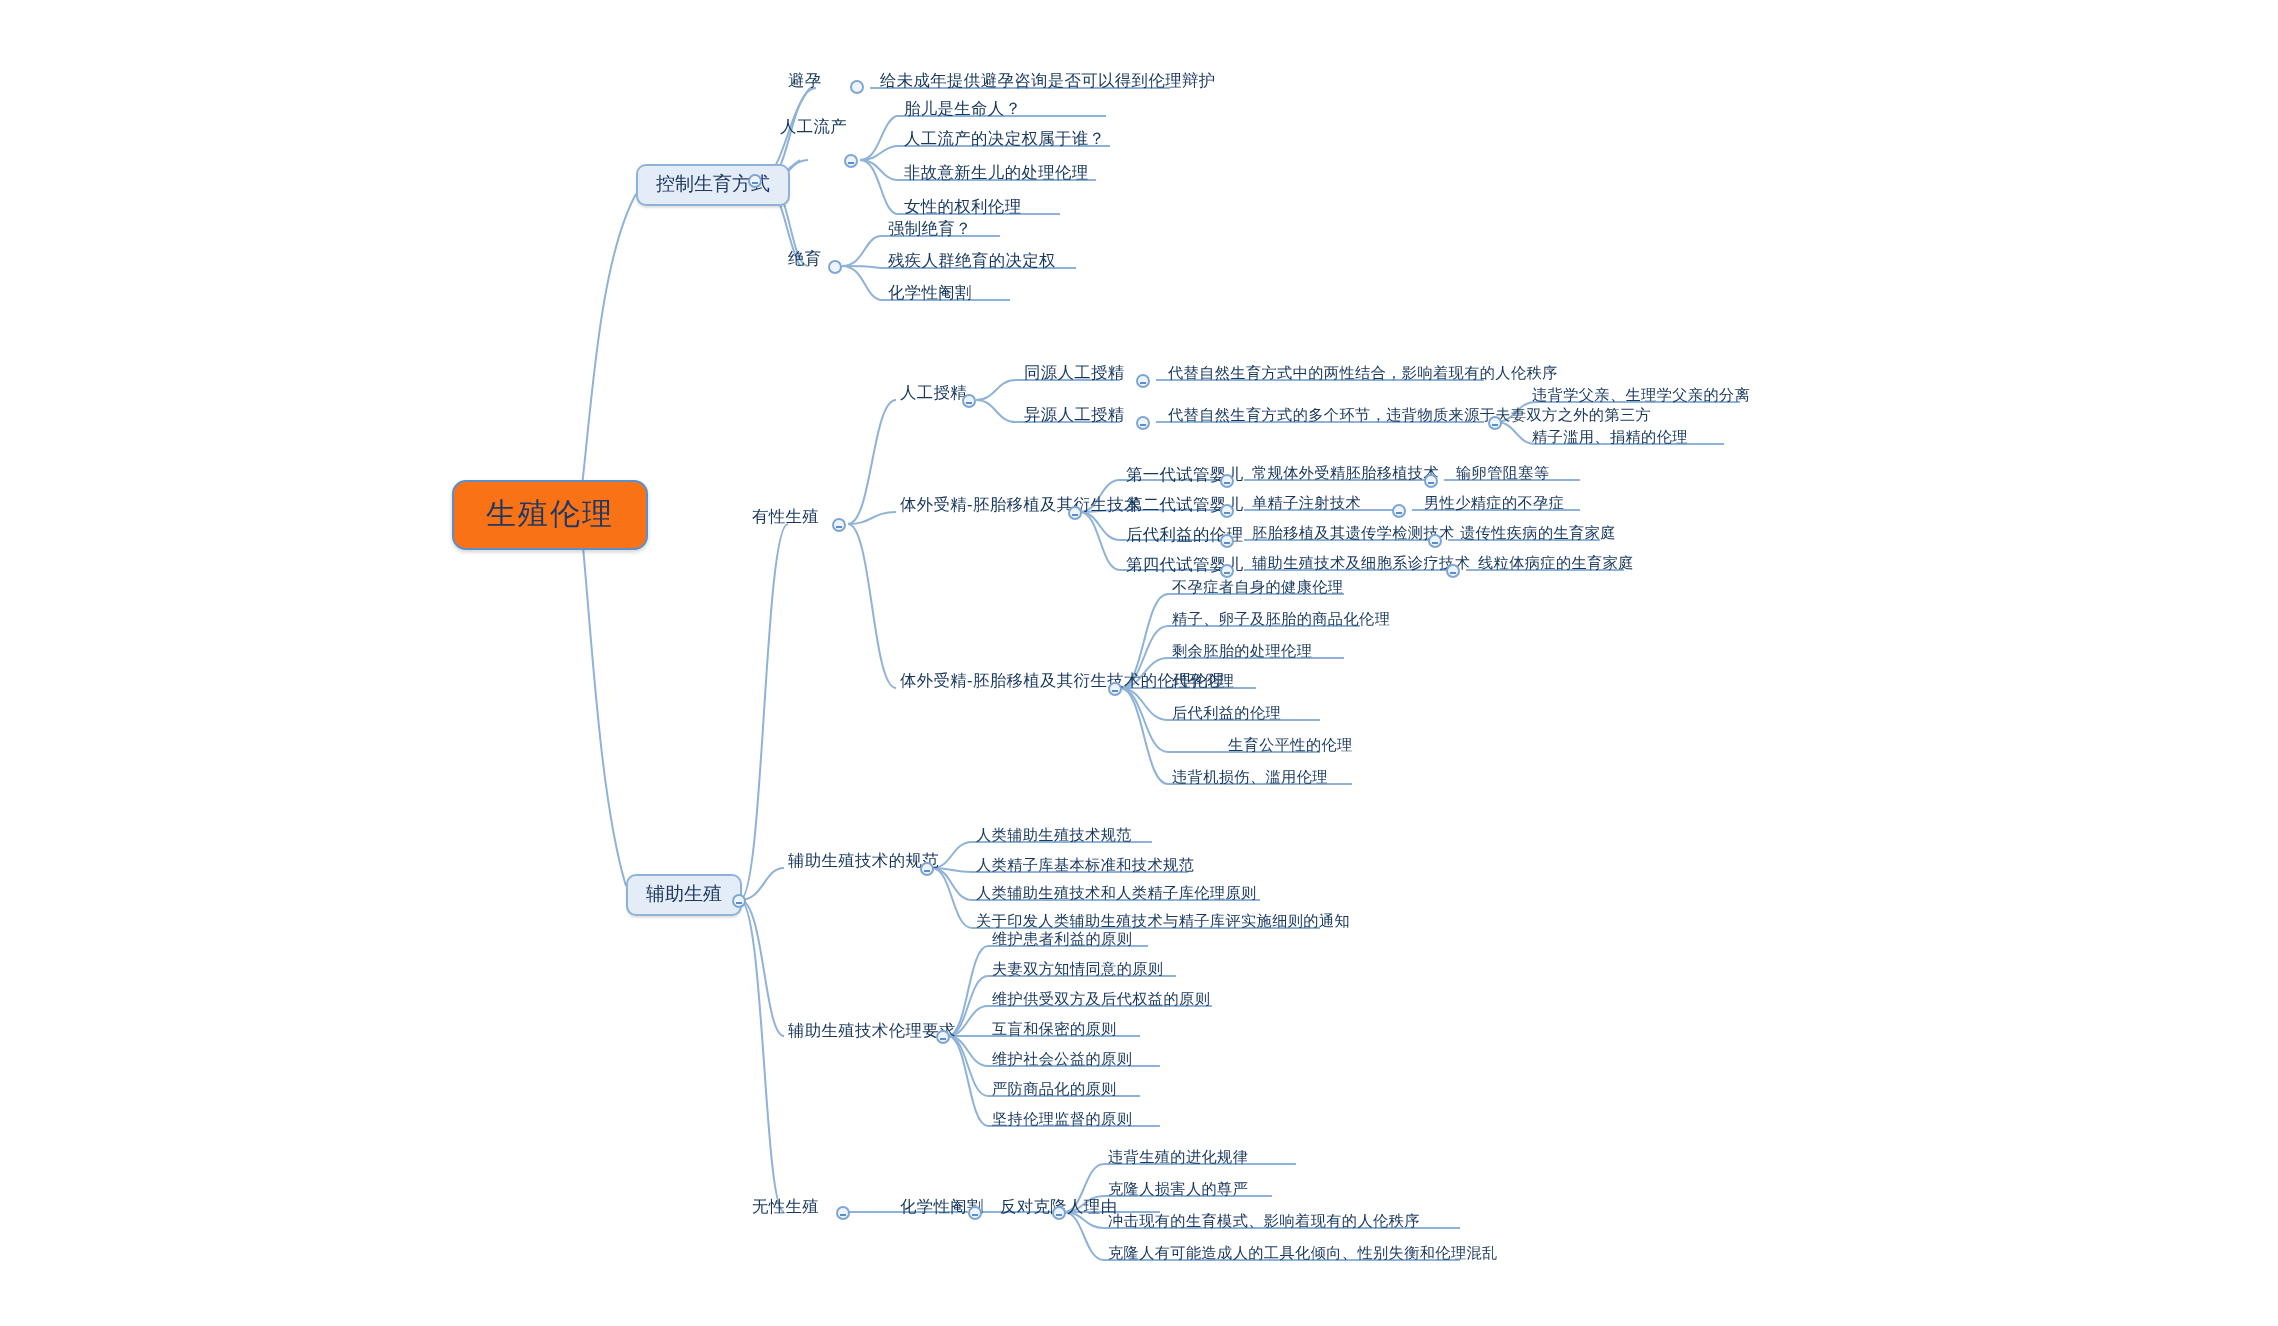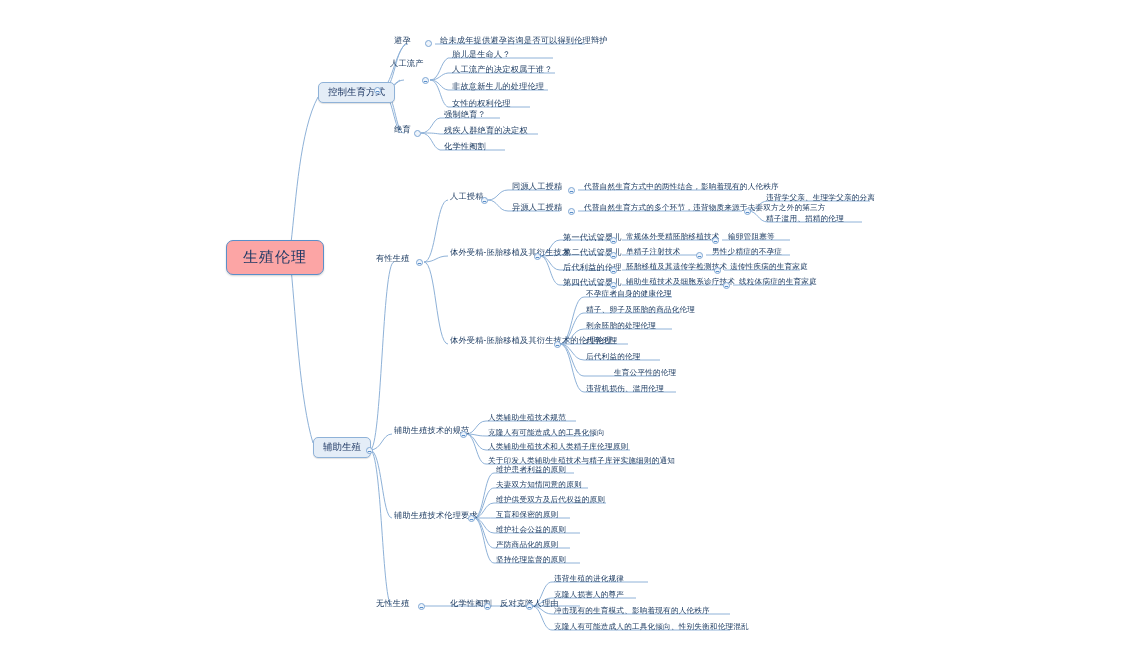--- a/index.html
+++ b/index.html
@@ -5,21 +5,21 @@
   html,body{margin:0;padding:0;background:#ffffff;}
   body{font-family:"Liberation Sans","DejaVu Sans",sans-serif;}
   #canvas{position:relative;width:1139px;height:663px;overflow:hidden;background:#fff;}
   #wires{position:absolute;left:0;top:0;width:1139px;height:663px;pointer-events:none;}
 
   
   .root{
     position:absolute;
     border:1.6px solid #5b8fc9;
     border-radius:7px;
-    background:#fca5a5;
+    background:#f97316;
     color:#1f3864;
     font-size:15px;
     padding:7px 16px;
     box-shadow:0 1px 2px rgba(0,0,0,.18);
     letter-spacing:1px;
   }
   
   .pill{
     position:absolute;
     border:1px solid #8fb2d8;
@@ -264,21 +264,21 @@
   <div class="t s7" style="left:586px;top:305px;">精子、卵子及胚胎的商品化伦理</div>
   <div class="t s7" style="left:586px;top:321px;">剩余胚胎的处理伦理</div>
   <div class="t s7" style="left:586px;top:336px;">代孕伦理</div>
   <div class="t s7" style="left:586px;top:352px;">后代利益的伦理</div>
   <div class="t s7" style="left:586px;top:368px;margin-left:28px;">生育公平性的伦理</div>
   <div class="t s7" style="left:586px;top:384px;">违背机损伤、滥用伦理</div>
 
   <div class="t" style="left:394px;top:425px;">辅助生殖技术的规范</div>
   <div class="mk" style="left:460px;top:431px;"></div>
   <div class="t s7" style="left:488px;top:413px;">人类辅助生殖技术规范</div>
-  <div class="t s7" style="left:488px;top:428px;">克隆人有可能造成人的工具化倾向</div>
+  <div class="t s7" style="left:488px;top:428px;">人类精子库基本标准和技术规范</div>
   <div class="t s7" style="left:488px;top:442px;">人类辅助生殖技术和人类精子库伦理原则</div>
   <div class="t s7" style="left:488px;top:456px;">关于印发人类辅助生殖技术与精子库评实施细则的通知</div>
 
   <div class="t" style="left:394px;top:510px;">辅助生殖技术伦理要求</div>
   <div class="mk" style="left:468px;top:515px;"></div>
   <div class="t s7" style="left:496px;top:465px;">维护患者利益的原则</div>
   <div class="t s7" style="left:496px;top:480px;">夫妻双方知情同意的原则</div>
   <div class="t s7" style="left:496px;top:495px;">维护供受双方及后代权益的原则</div>
   <div class="t s7" style="left:496px;top:510px;">互盲和保密的原则</div>
   <div class="t s7" style="left:496px;top:525px;">维护社会公益的原则</div>

